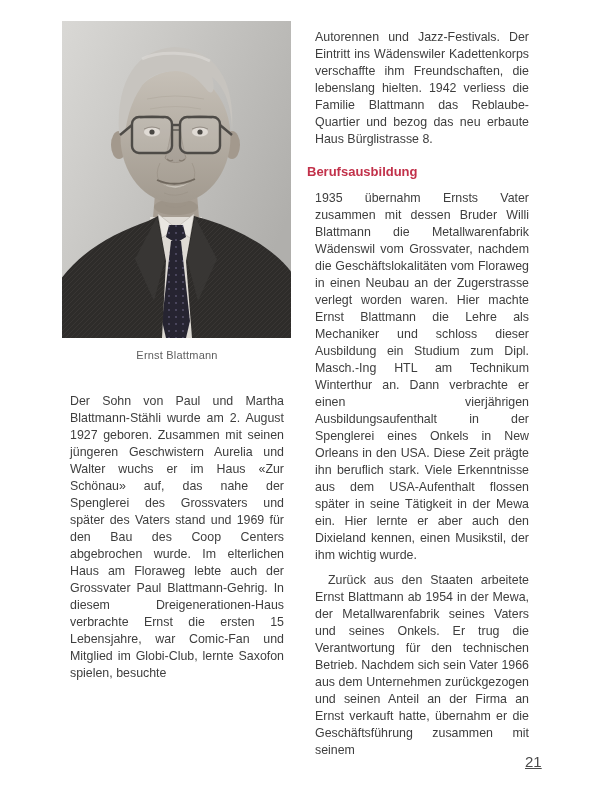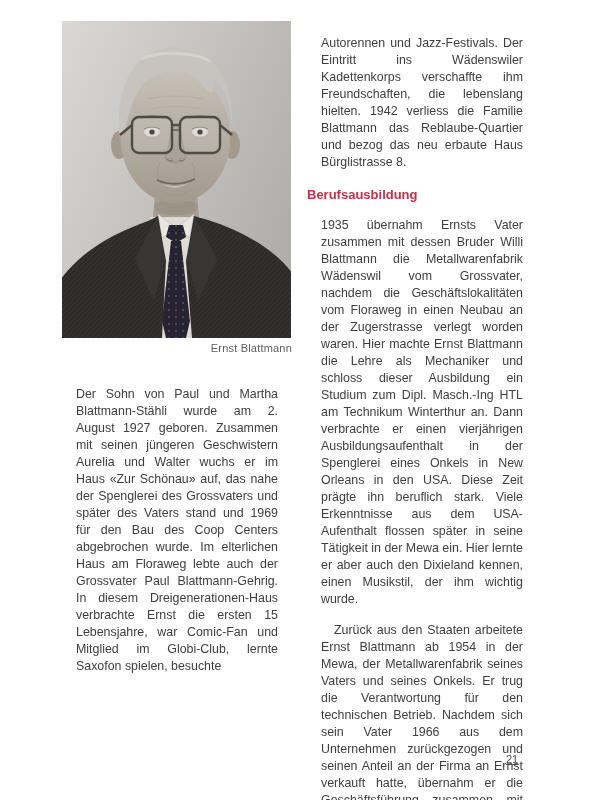--- a/index.html
+++ b/index.html
@@ -38,43 +38,43 @@
     padding:21px 63px 0 62px;
   }
   .col{
     width:230px;
     font-size:12.4px;
     line-height:17px;
     text-align:justify;
     hyphens:auto;
     -webkit-hyphens:auto;
   }
-  .col p{margin:14px;}
+  .col p{margin:8px;}
   .figure{margin:0;padding:0;}
   .photo{display:block;width:229px;height:317px;}
   .caption{
-    margin-top:2px;
+    margin-top:9px;
     font-size:11px;
     letter-spacing:0.2px;
     color:#5d5d5d;
-    text-align:right;
+    text-align:center;
   }
   .left-par{margin-top:29px !important;}
   .section-heading{
     margin:15px 0 10px 0;
     font-size:13px;
     font-weight:700;
     color:var(--accent-red);
     text-align:left;
   }
   .indent{text-indent:13px;}
   .page-number{
     position:absolute;
-    top:753px;left:506px;
-    font-size:11px;
+    top:753px;left:525px;
+    font-size:15px;
     color:#4a4a4a;
     text-decoration:underline;
   }
 </style>
 </head>
 <body>
 
 <div class="page">
 
 

